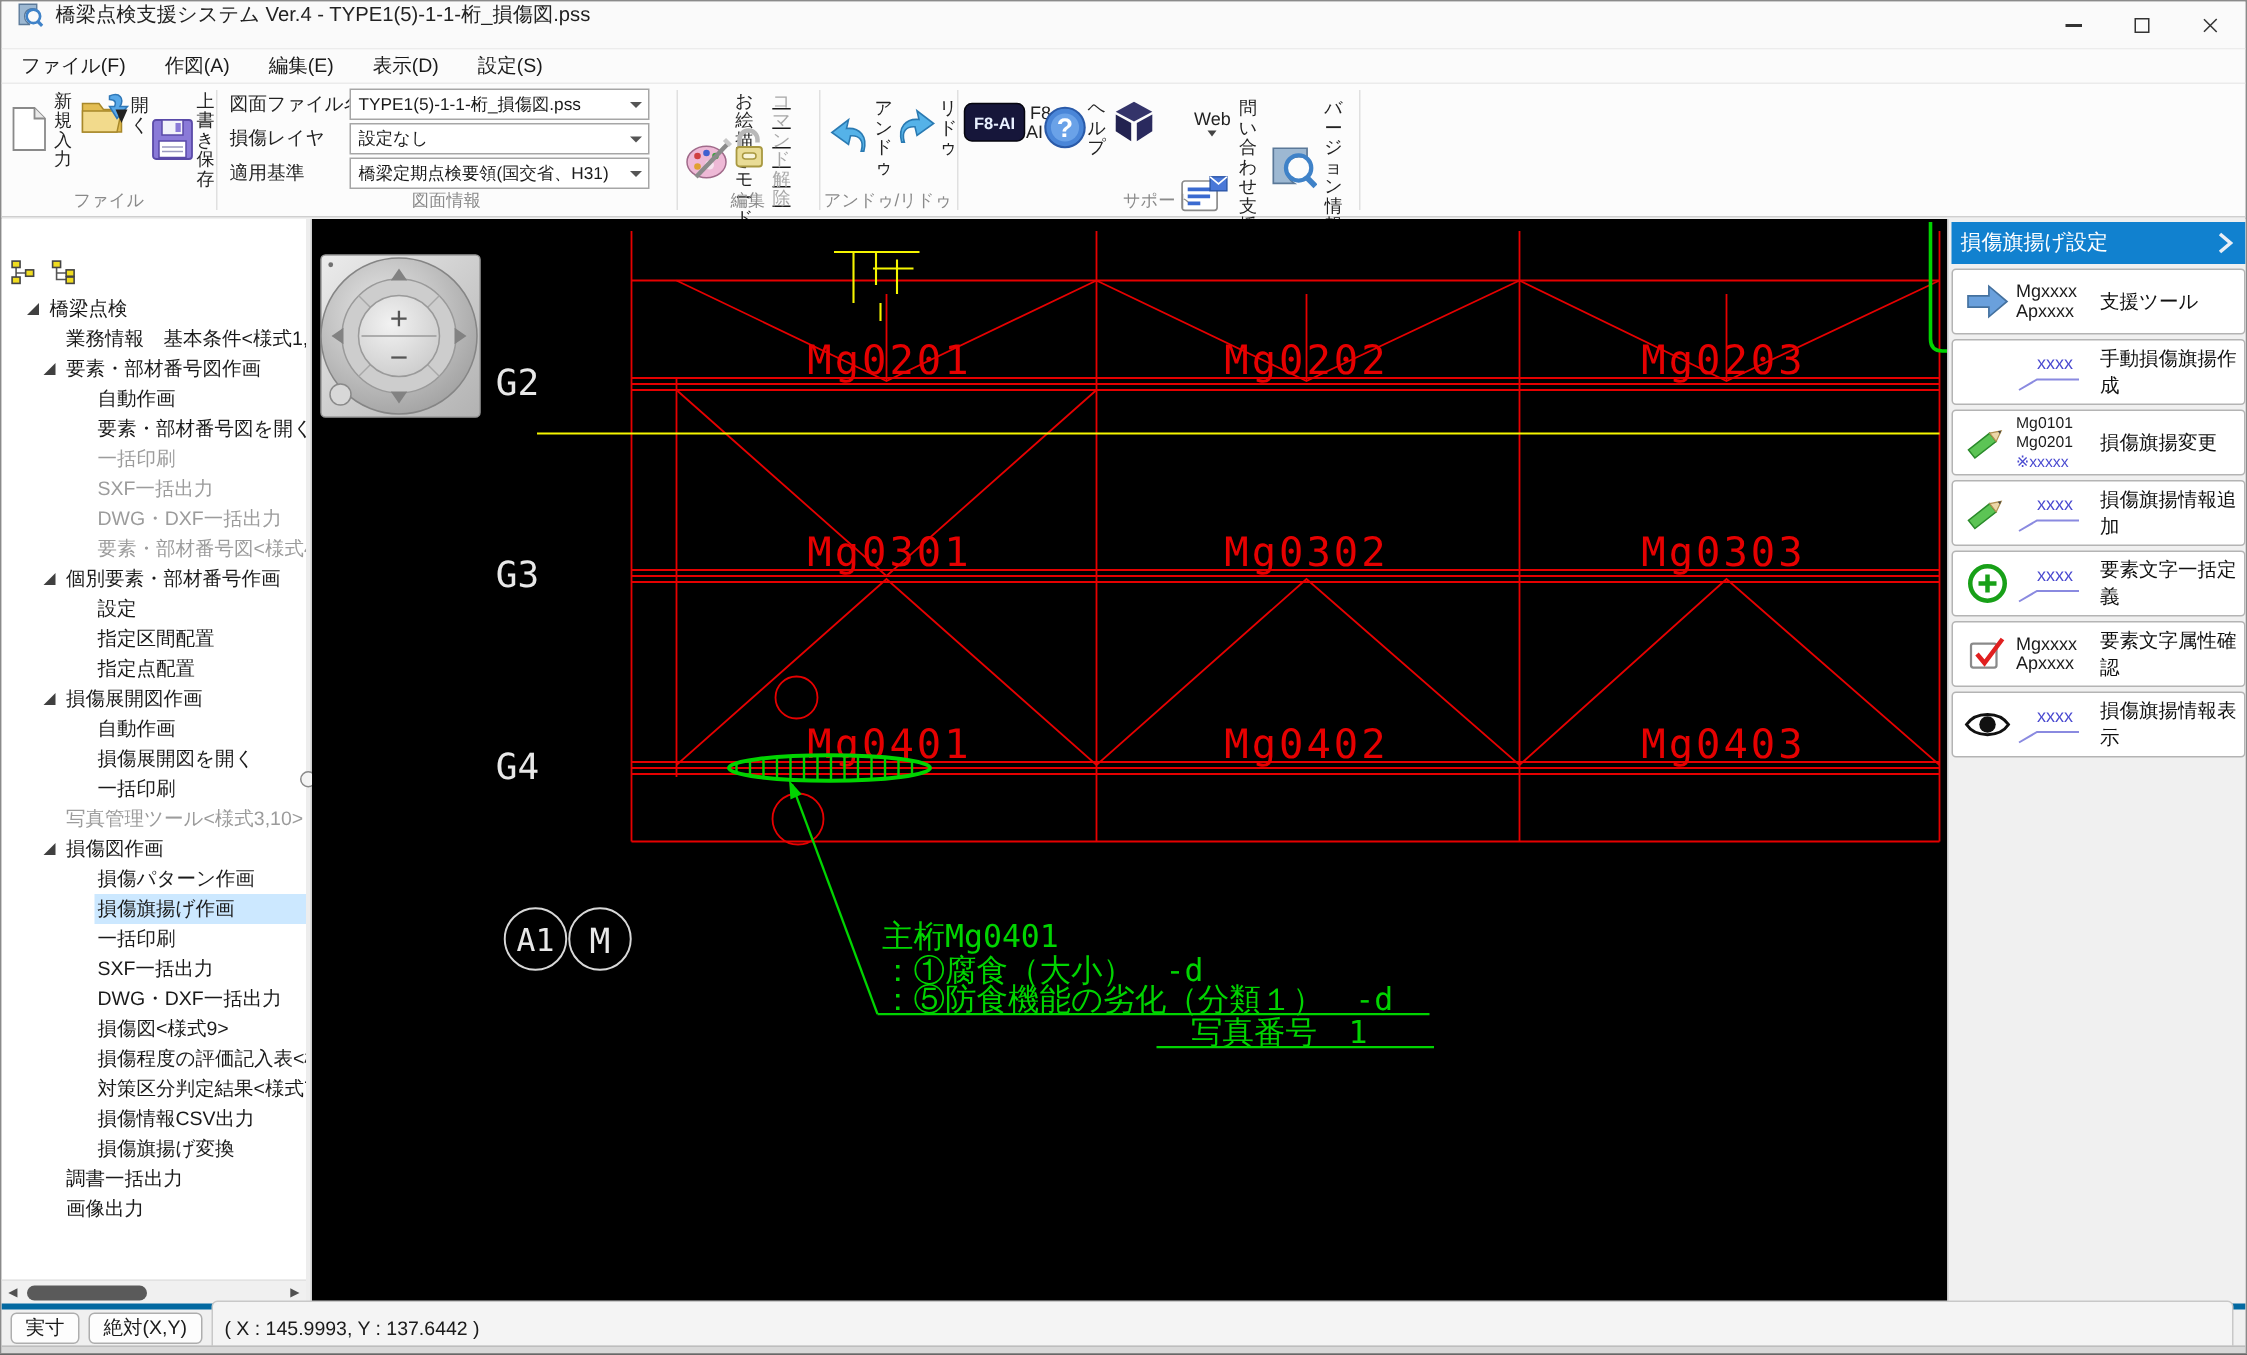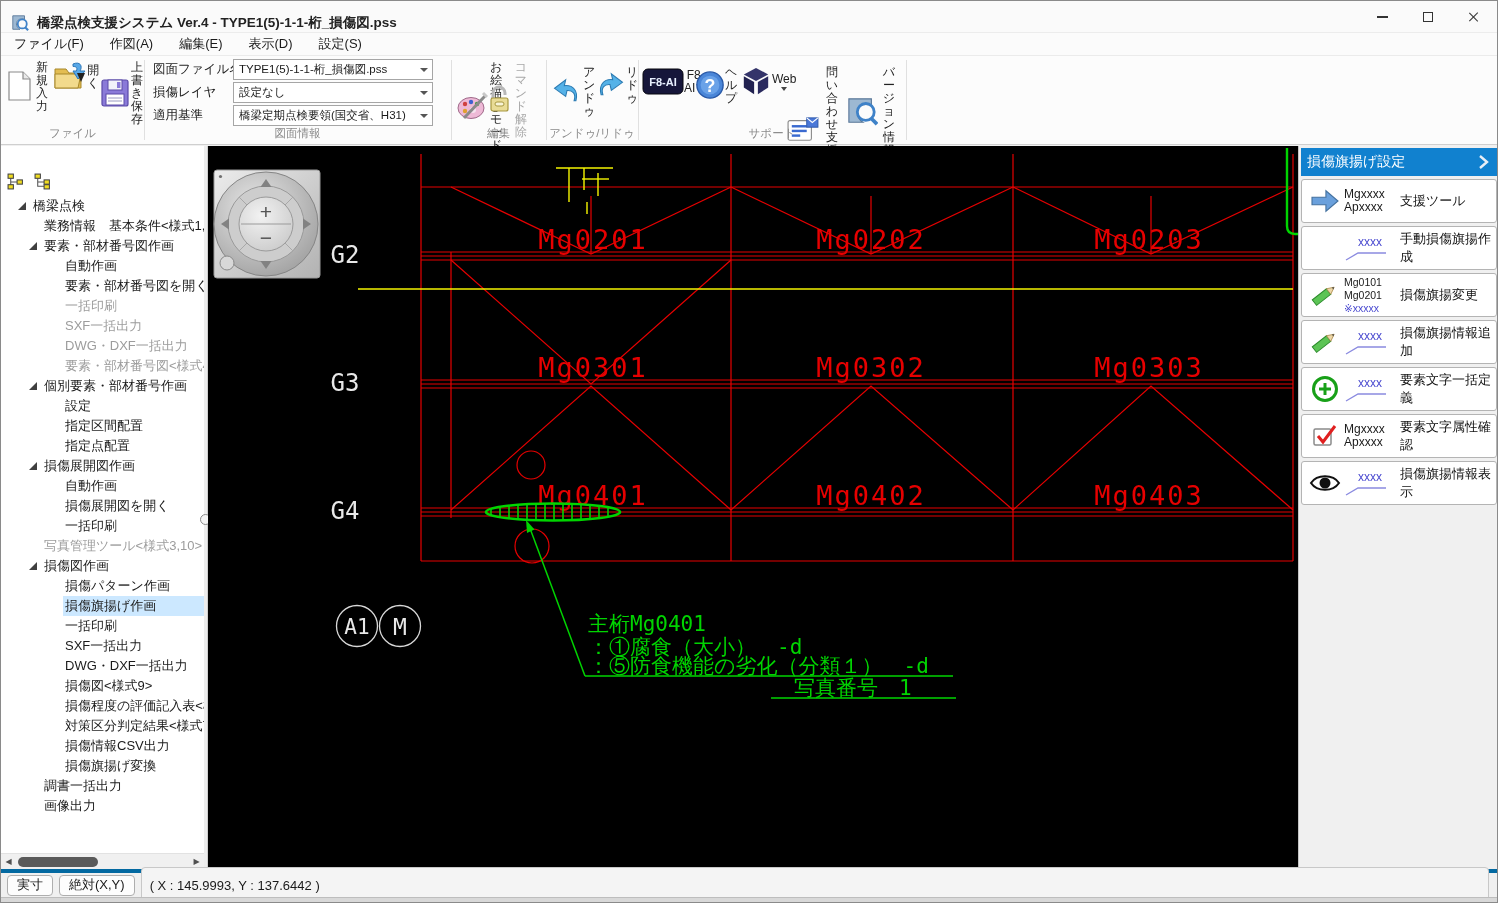--- a/index.html
+++ b/index.html
@@ -2,21 +2,21 @@
 <html><head>
 <meta charset="utf-8">
 <style>
   html,body{margin:0;padding:0;background:#3a3a3a;}
   *{box-sizing:border-box;}
   #win{position:relative;width:1498px;height:903px;background:#f0f0f0;
        font-family:"Liberation Sans","DejaVu Sans",sans-serif;color:#1a1a1a;
        border:1px solid #8a8a8a;overflow:hidden;}
   
   .titlebar{position:absolute;left:0;top:0;width:100%;height:32px;background:#fafafa;
-            display:flex;align-items:flex-end;border-bottom:1px solid #ececec;font-weight:bold;}
+            display:flex;align-items:flex-start;border-bottom:1px solid #ececec;}
   .appicon{width:18px;height:18px;margin:0 8px 0 10px;}
   .title-text{font-size:13.5px;color:#222;}
   .wctrls{position:absolute;right:0;top:0;height:32px;display:flex;}
   .wbtn{width:46px;height:32px;display:flex;align-items:center;justify-content:center;}
   .min-glyph{width:11px;height:1.4px;background:#333;}
   .max-glyph{width:10px;height:10px;border:1.4px solid #333;}
   .close-glyph{position:relative;width:12px;height:12px;}
   .close-glyph::before,.close-glyph::after{content:"";position:absolute;left:5.3px;top:0;width:1.4px;height:12px;background:#333;}
   .close-glyph::before{transform:rotate(45deg);} .close-glyph::after{transform:rotate(-45deg);}
   
@@ -192,21 +192,21 @@
             <circle cx="17" cy="19" r="3" fill="#f6e3ee"></circle>
             <line x1="8" y1="27" x2="30" y2="4" stroke="#8a8a8a" stroke-width="3"></line>
             <line x1="27" y1="2" x2="31" y2="6" stroke="#c8c8c8" stroke-width="3"></line>
           </svg>
       </div>
       <div class="rlb">
           <div>お絵描き</div>
           <div>モード</div>
         </div>
     </div>
-    <div class="rbtn dis" style="left:484px;width:44px;">
+    <div class="rbtn dis" style="left:484px;width:44px;text-decoration:underline;">
       <div class="ric">
         <svg width="28" height="30" viewBox="0 0 28 30">
             <path d="M8 14 v-5 a6 6 0 0 1 12 0 v2" fill="none" stroke="#b8b8b8" stroke-width="3"></path>
             <rect x="6" y="14" width="17" height="13" rx="2" fill="#e9dc96" stroke="#a89840" stroke-width="1.2"></rect>
             <rect x="10" y="18" width="9" height="4" rx="2" fill="#f8f4d8" stroke="#a89840"></rect>
           </svg>
       </div>
       <div class="rlb">
           <div>コマンド</div>
           <div>解除</div>
@@ -254,21 +254,21 @@
         <svg width="30" height="30" viewBox="0 0 32 32">
             <circle cx="16" cy="16" r="14" fill="#4a86d8" stroke="#2a5aa8" stroke-width="1.5"></circle>
             <circle cx="16" cy="16" r="10" fill="#6aa2e8"></circle>
             <text x="16" y="23" font-size="19" fill="#fff" font-weight="bold" text-anchor="middle" font-family="Liberation Sans,sans-serif">?</text>
           </svg>
       </div>
       <div class="rlb">
           <div>ヘルプ</div>
         </div>
     </div>
-    <div class="rbtn" style="left:739px;width:42px;top:8px;">
+    <div class="rbtn" style="left:739px;width:42px;top:8px;gap:24px;">
       <div class="ric">
         <svg width="32" height="30" viewBox="0 0 34 32">
             <polygon points="17,2 30,9 17,16 4,9" fill="#34346a"></polygon>
             <polygon points="4,11 15,17 15,30 4,23" fill="#222250"></polygon>
             <polygon points="30,11 19,17 19,30 30,23" fill="#2a2a5e"></polygon>
           </svg>
       </div>
       <div class="rlb">
           <div>Web</div>
           <div class="web-caret"></div>

